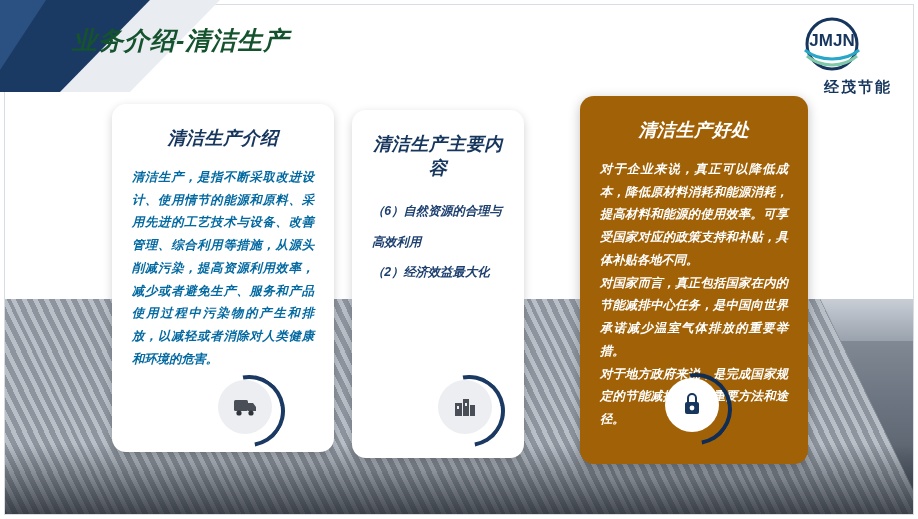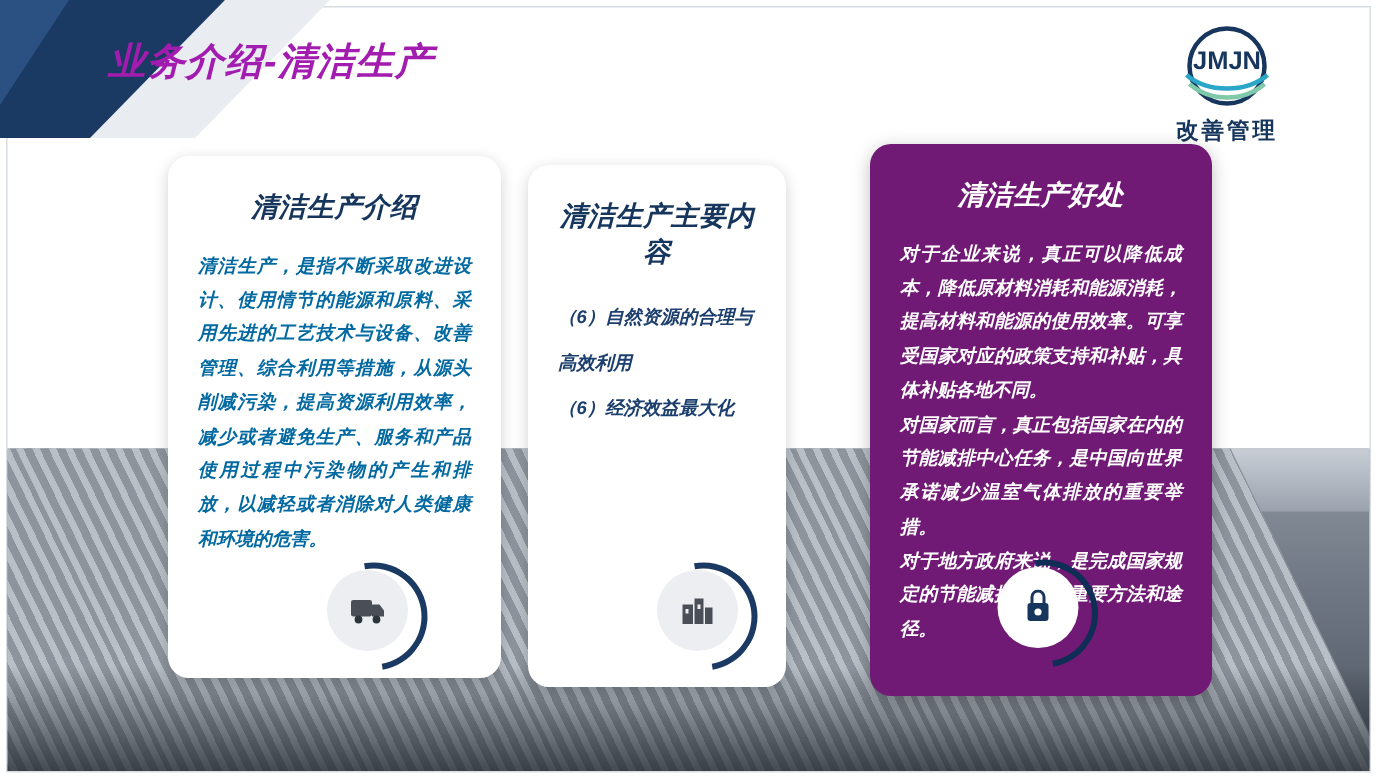--- a/index.html
+++ b/index.html
@@ -48,33 +48,33 @@
     clip-path: polygon(0 0, 46px 0, 0 70px);
   }
 
   
   .slide-title {
     position: absolute;
     left: 72px;
     top: 24px;
     font-size: 25px;
     font-weight: bold;
-    color: #a21caf;
+    color: #14532d;
     letter-spacing: 1px;
     font-style: italic;
   }
 
   
   .logo-wrap {
     position: absolute;
-    right: 40px;
+    right: 26px;
     top: 16px;
     width: 120px;
     height: 86px;
-    text-align: center;
+    text-align: right;
   }
   .logo-mark {
     position: relative;
     width: 74px;
     height: 60px;
     margin: 0 auto;
   }
   .logo-text {
     font-size: 15px;
     color: #17365d;
@@ -129,21 +129,21 @@
     position: absolute;
     border-radius: 14px;
     box-sizing: border-box;
     padding: 22px 20px 0 20px;
   }
   .card.white {
     background: #ffffff;
     box-shadow: 0 3px 10px rgba(0,0,0,.18);
   }
   .card.blue {
-    background: #701a75;
+    background: #a16207;
     box-shadow: 0 3px 12px rgba(0,0,0,.25);
   }
   #card1 { left: 112px; top: 104px; width: 222px; height: 348px; }
   #card2 { left: 352px; top: 110px; width: 172px; height: 348px; }
   #card3 { left: 580px; top: 96px;  width: 228px; height: 368px; }
 
   .card-title {
     text-align: center;
     font-size: 18px;
     font-weight: bold;
@@ -216,21 +216,21 @@
 
   <div class="logo-wrap">
     <div class="logo-mark">
       <svg width="74" height="60" viewBox="0 0 74 60">
         <circle cx="37" cy="28" r="25" fill="none" stroke="#17365d" stroke-width="3"></circle>
         <path d="M10 34 C24 46, 50 46, 64 34" fill="none" stroke="#2aa6c9" stroke-width="3"></path>
         <path d="M12 40 C26 52, 48 52, 62 40" fill="none" stroke="#7fc8a9" stroke-width="3"></path>
         <text x="37" y="30" text-anchor="middle" font-family="Liberation Sans, sans-serif" font-size="17" font-weight="bold" fill="#17365d">JMJN</text>
       </svg>
     </div>
-    <div class="logo-text">改善管理</div>
+    <div class="logo-text">经茂节能</div>
   </div>
 
   <div class="photo-band">
     <div class="sky"></div>
     <div class="roof r1"></div>
     <div class="roof r2"></div>
     <div class="roof r3"></div>
     <div class="roof r4"></div>
     <div class="roof r5"></div>
     <div class="roof r6"></div>
@@ -248,21 +248,21 @@
       <rect x="2" y="4" width="14" height="11" rx="1.5" fill="#4a4f57"></rect>
       <path d="M16 7 h5 l3 4 v4 h-8z" fill="#4a4f57"></path>
       <circle cx="7" cy="17" r="2.6" fill="#2f343b"></circle>
       <circle cx="19" cy="17" r="2.6" fill="#2f343b"></circle>
     </svg>
   </div>
 
   <div id="card2" class="card white">
     <div class="card-title">清洁生产主要内容</div>
     <div class="card-list-item">（6）自然资源的合理与高效利用</div>
-    <div class="card-list-item">（6）经济效益最大化</div>
+    <div class="card-list-item">（2）经济效益最大化</div>
   </div>
   <div id="badge2" class="badge grey">
     <div class="ring"></div>
     <svg width="24" height="22" viewBox="0 0 24 22">
       <rect x="2" y="7" width="7" height="13" fill="#4a4f57"></rect>
       <rect x="10" y="3" width="6" height="17" fill="#4a4f57"></rect>
       <rect x="17" y="9" width="5" height="11" fill="#4a4f57"></rect>
       <rect x="4" y="10" width="2" height="3" fill="#eceef1"></rect>
       <rect x="12" y="7" width="2" height="3" fill="#eceef1"></rect>
     </svg>

